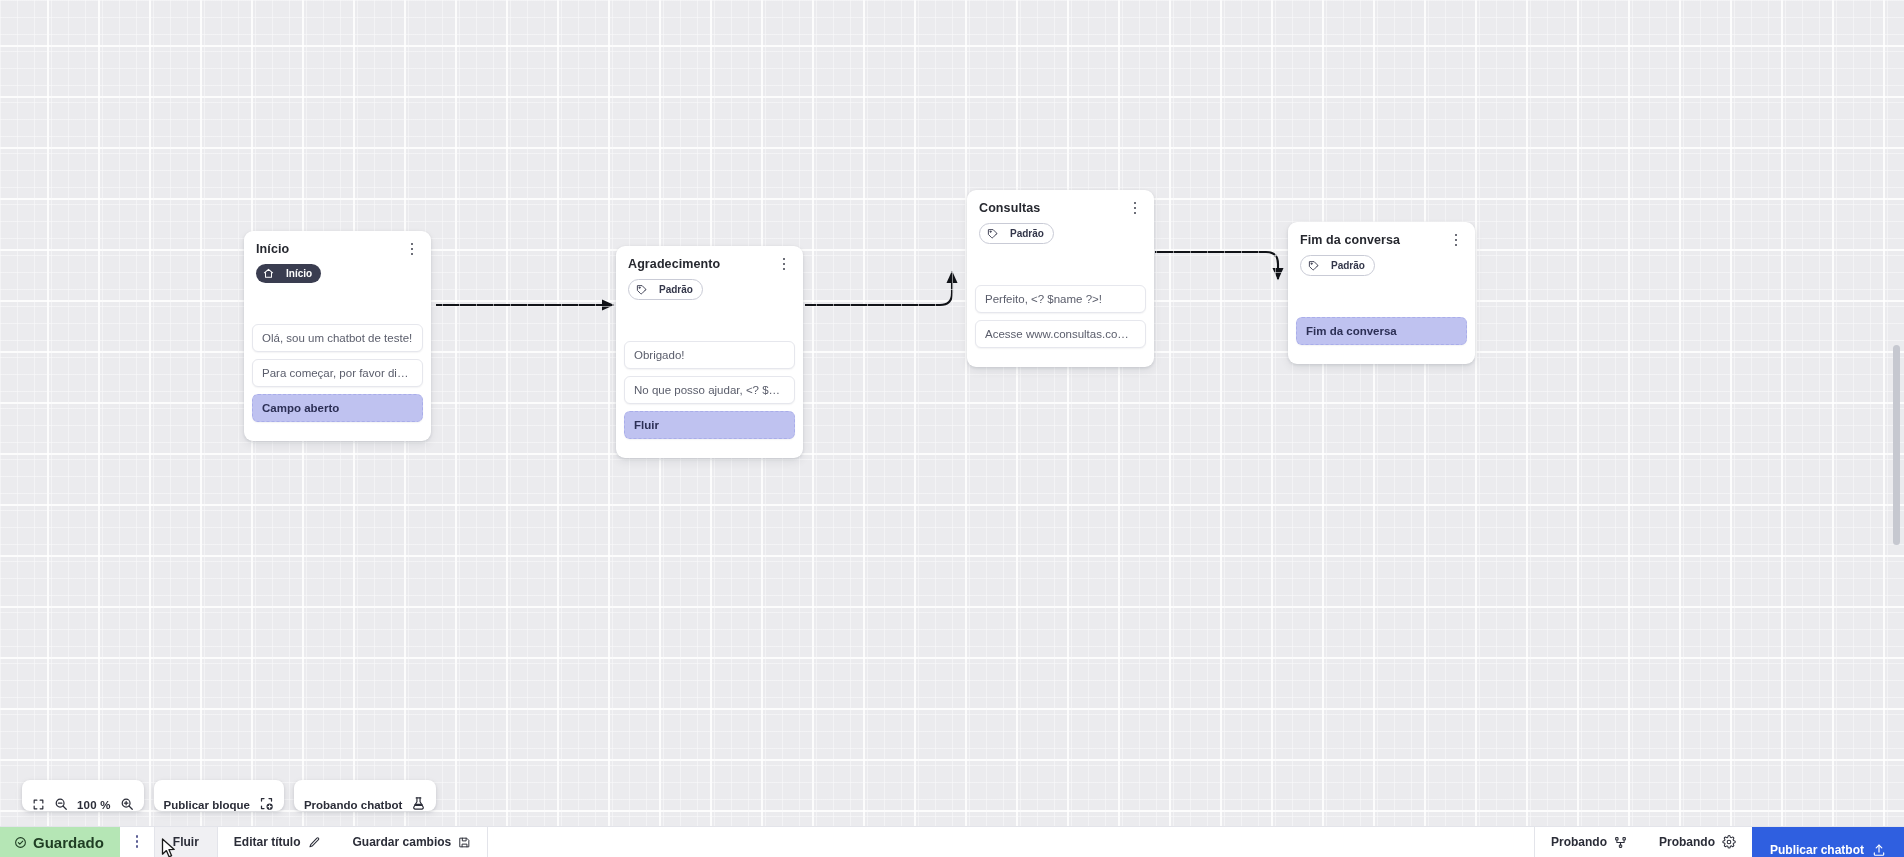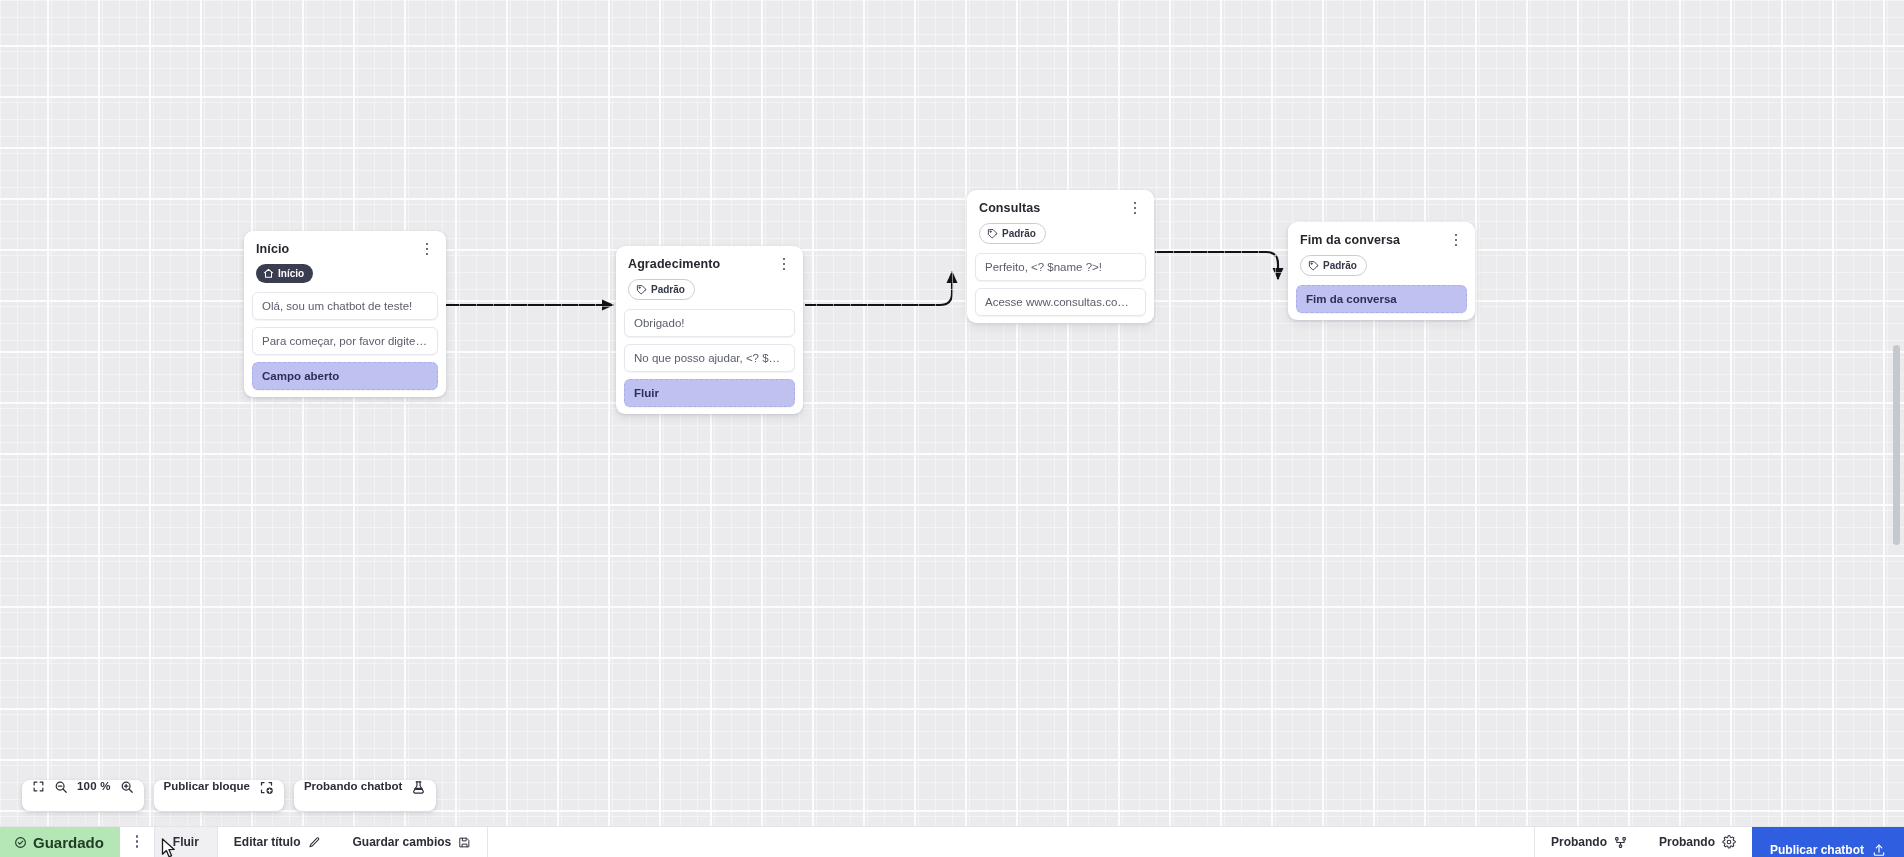--- a/index.html
+++ b/index.html
@@ -35,49 +35,49 @@
   }
 
   .edges { position: absolute; left:0; top:0; width:1904px; height:826px; pointer-events:none; }
 
   
   .node {
     position: absolute;
     background: #ffffff;
     border-radius: 9px;
     box-shadow: 0 1px 3px rgba(20,22,40,0.12), 0 4px 10px rgba(20,22,40,0.07);
-    padding: 0 0 7px 0;
+    padding: 0 0 19px 0;
     z-index: 5;
   }
   .node-head {
     display: flex; align-items: flex-start; justify-content: space-between;
     padding: 11px 12px 0 12px;
   }
   .node-title {
     font-size: 12.5px; font-weight: bold; color: #26282f; letter-spacing: .1px;
     line-height: 15px;
   }
   .kebab {
     width: 14px; height: 16px; display:flex; flex-direction:column;
     align-items:center; justify-content:center; gap:2.5px; cursor:pointer;
     margin-top:-1px; flex: 0 0 auto;
   }
   .kebab i { display:block; width:2.6px; height:2.6px; border-radius:50%; background:#3c3f4c; }
 
   .tagrow { padding: 7px 12px 9px 12px; }
   .tag {
-    display: inline-flex; align-items: center; gap: 4px;
+    display: inline-flex; align-items: center; gap: 12px;
     font-size: 10px; font-weight: bold; line-height: 11px;
     border-radius: 999px; padding: 4px 9px 4px 7px;
   }
   .tag.start { background: #3a3d50; color: #ffffff; }
   .tag.default { background: #ffffff; color: #34374a; border: 1px solid #c9cbd6; }
   .tag svg { display:block; }
 
-  .blocks { padding: 0 8px; display:flex; flex-direction:column; gap: 7px; }
+  .blocks { padding: 0 8px; display:flex; flex-direction:column; gap: 7px; margin-top: 32px; }
   .block {
     background: #ffffff;
     border: 1px solid #e6e7ed;
     border-radius: 6px;
     font-size: 11.5px;
     color: #5a5d6b;
     line-height: 14px;
     padding: 6px 9px;
     white-space: nowrap; overflow: hidden; text-overflow: ellipsis;
     box-shadow: 0 1px 1.5px rgba(20,22,40,0.05);
@@ -86,21 +86,21 @@
     background: #bfc2f0;
     border: 1px dashed #a9adea;
     color: #2c2f55;
     font-weight: bold;
   }
 
   
   .floatbar { position: absolute; left: 22px; bottom: 46px; display:flex; gap: 10px; z-index: 30; }
   .fgroup {
     background:#fff; border-radius: 8px; height: 31px;
-    display:flex; align-items:flex-start;
+    display:flex; align-items:flex-end;
     box-shadow: 0 1px 3px rgba(20,22,40,0.13), 0 3px 8px rgba(20,22,40,0.07);
     padding: 0 10px; gap: 9px;
     font-size: 11.5px; color:#2b2d38; font-weight: bold; cursor:pointer;
     white-space:nowrap;
   }
   .fgroup .zoomval { font-weight: bold; font-size: 11.5px; color:#2b2d38; letter-spacing:.2px; }
   .ic { display:flex; align-items:center; justify-content:center; cursor:pointer; }
 
   
   .hscroll {
@@ -154,21 +154,21 @@
       <defs>
         <marker id="arrow" markerWidth="7" markerHeight="7" refX="5.4" refY="3" orient="auto" markerUnits="strokeWidth">
           <path d="M0,0.3 L6,3 L0,5.7 z" fill="#111318"></path>
         </marker>
       </defs>
       <path d="M436,305 L613,305" fill="none" stroke="#111318" stroke-width="2.1" marker-end="url(#arrow)"></path>
       <path d="M805,305 L940,305 Q952,305 952,293 L952,272" fill="none" stroke="#111318" stroke-width="2.1" marker-end="url(#arrow)"></path>
       <path d="M1155,252 L1266,252 Q1278,252 1278,264 L1278,279" fill="none" stroke="#111318" stroke-width="2.1" marker-end="url(#arrow)"></path>
     </svg>
 
-    <div class="node" style="left:244px; top:231px; width:202px;">
+    <div class="node" style="left:244px; top:231px; width:187px;">
       <div class="node-head">
         <div class="node-title">Início</div>
         <div class="kebab">
             <i></i>
             <i></i>
             <i></i>
           </div>
       </div>
       <div class="tagrow">
         <span class="tag start">

